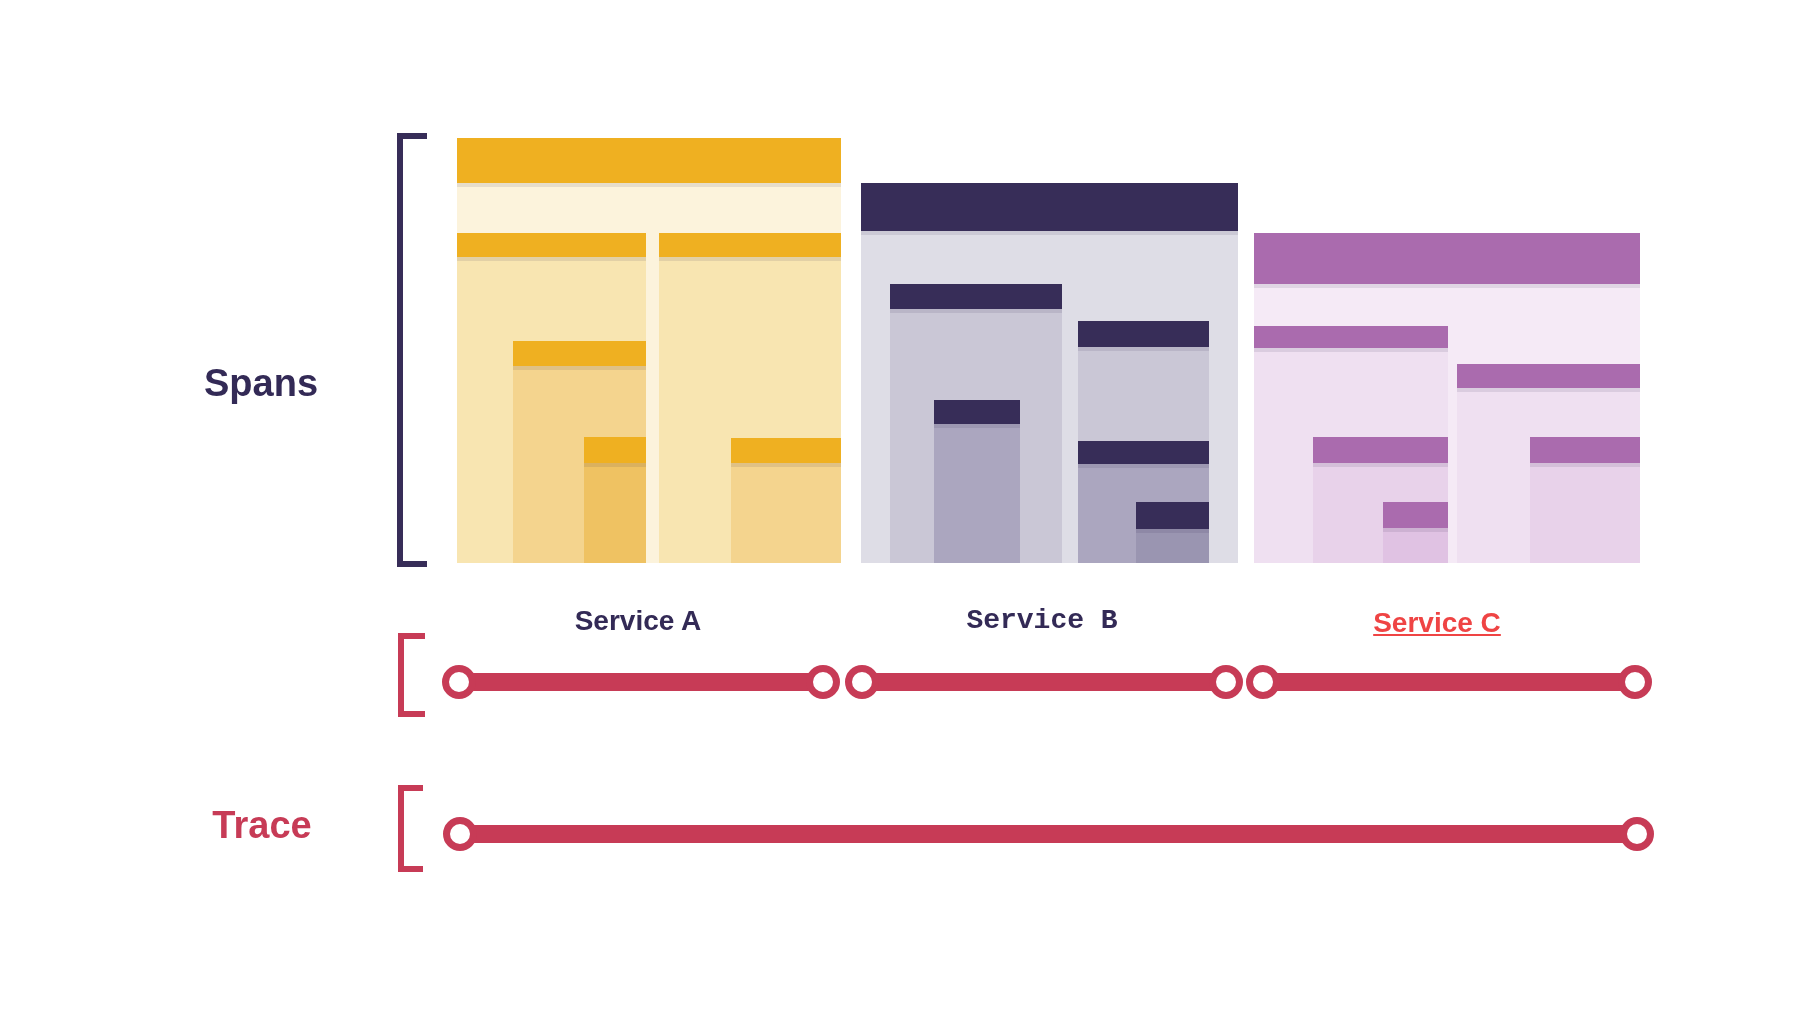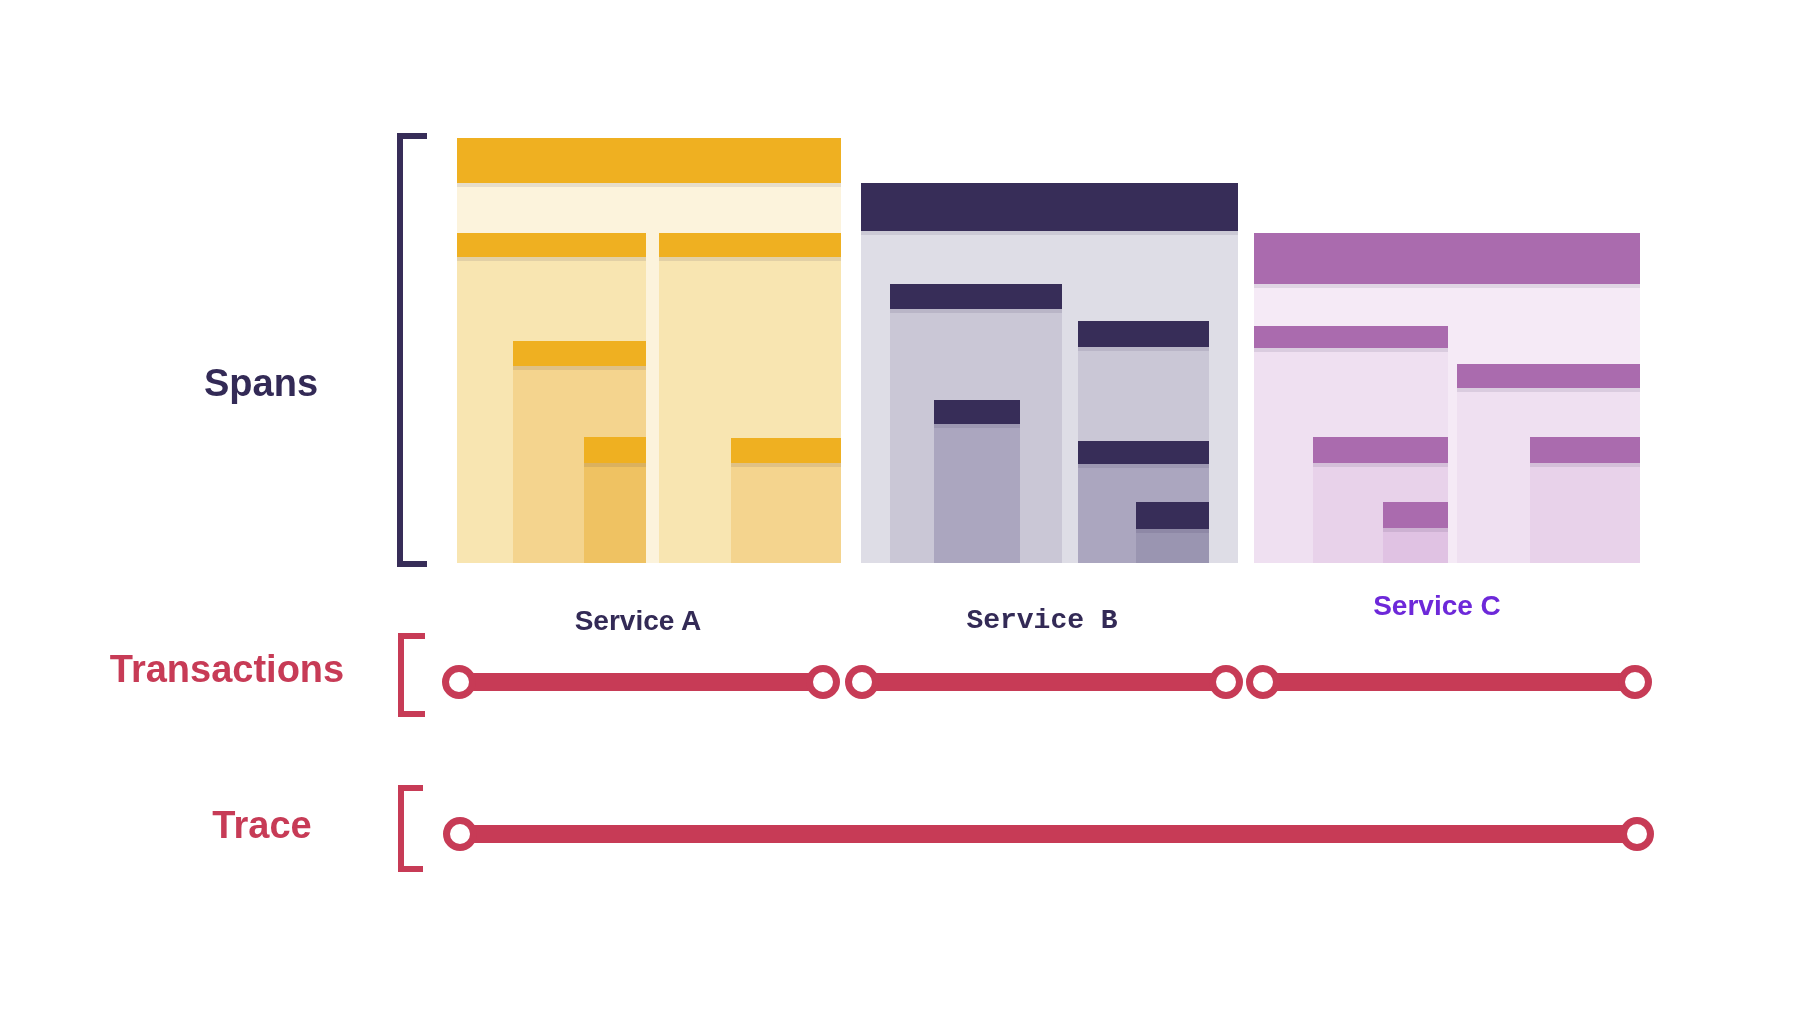--- a/index.html
+++ b/index.html
@@ -93,25 +93,24 @@
         <div class="span-panel" style="left: 1254px; top: 348px; width: 194px; height: 215px; background: rgb(239, 224, 241);"></div>
         <div class="span-bar" style="left: 1254px; top: 326px; width: 194px; height: 22px; background: rgb(170, 107, 174);"></div>
         <div class="span-panel" style="left: 1457px; top: 388px; width: 183px; height: 175px; background: rgb(239, 224, 241);"></div>
         <div class="span-bar" style="left: 1457px; top: 364px; width: 183px; height: 24px; background: rgb(170, 107, 174);"></div>
         <div class="span-panel" style="left: 1313px; top: 463px; width: 135px; height: 100px; background: rgb(232, 210, 234);"></div>
         <div class="span-bar" style="left: 1313px; top: 437px; width: 135px; height: 26px; background: rgb(170, 107, 174);"></div>
         <div class="span-panel" style="left: 1530px; top: 463px; width: 110px; height: 100px; background: rgb(232, 210, 234);"></div>
         <div class="span-bar" style="left: 1530px; top: 437px; width: 110px; height: 26px; background: rgb(170, 107, 174);"></div>
         <div class="span-panel" style="left: 1383px; top: 528px; width: 65px; height: 35px; background: rgb(224, 194, 227);"></div>
         <div class="span-bar" style="left: 1383px; top: 502px; width: 65px; height: 26px; background: rgb(170, 107, 174);"></div>
-        <div class="service-label" style="left: 1437px; top: 592px; color: #6d28d9;">Service C</div>
+        <div class="service-label" style="left: 1437px; top: 609px; color: #ef4444; text-decoration: underline;">Service C</div>
       </div>
     </div>
 
-  <div class="row-label" id="transactions-label" style="left: 227px; top: 650px; color: rgb(199, 59, 86);">Transactions</div>
 
   <div class="bracket" id="transactions-bracket" style="left: 398px; top: 633px; width: 27px; height: 84px; border-left-width: 6px; border-top-width: 6px; border-bottom-width: 6px; border-color: rgb(199, 59, 86); box-sizing: border-box;"></div>
 
   <div id="transactions-layer">
       <div class="tl-line" style="left: 459px; top: 673px; width: 364px; height: 18px; background: rgb(199, 59, 86);"></div>
       <div class="tl-circle" style="left: 442px; top: 665px; border-color: rgb(199, 59, 86);"></div>
       <div class="tl-circle" style="left: 806px; top: 665px; border-color: rgb(199, 59, 86);"></div>
       <div class="tl-line" style="left: 862px; top: 673px; width: 364px; height: 18px; background: rgb(199, 59, 86);"></div>
       <div class="tl-circle" style="left: 845px; top: 665px; border-color: rgb(199, 59, 86);"></div>
       <div class="tl-circle" style="left: 1209px; top: 665px; border-color: rgb(199, 59, 86);"></div>

